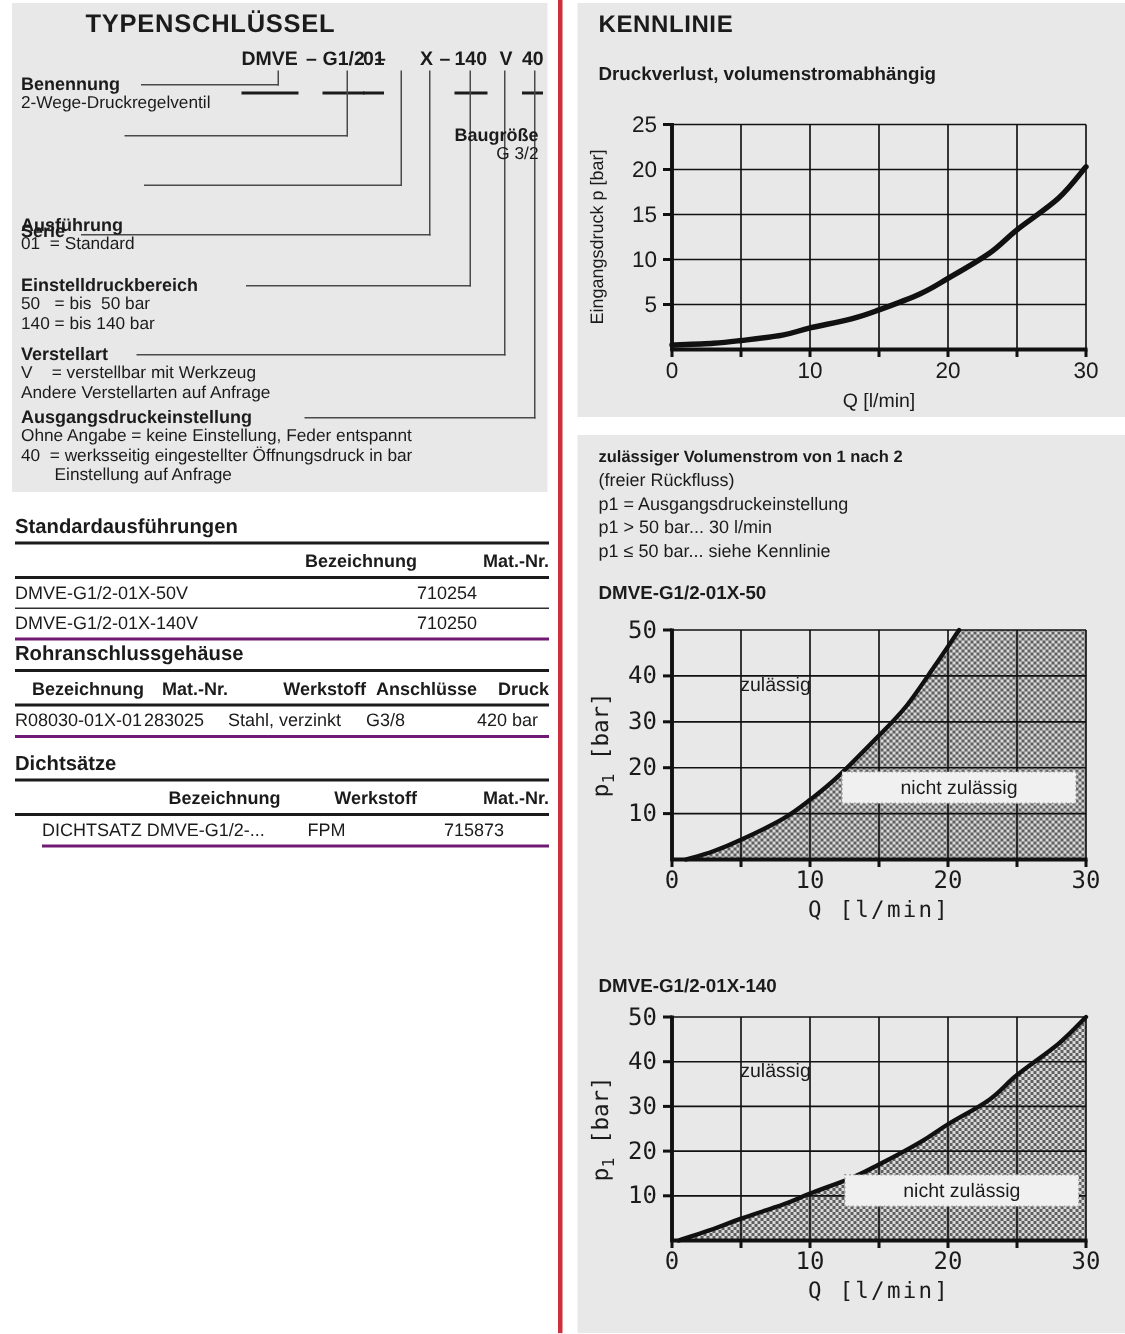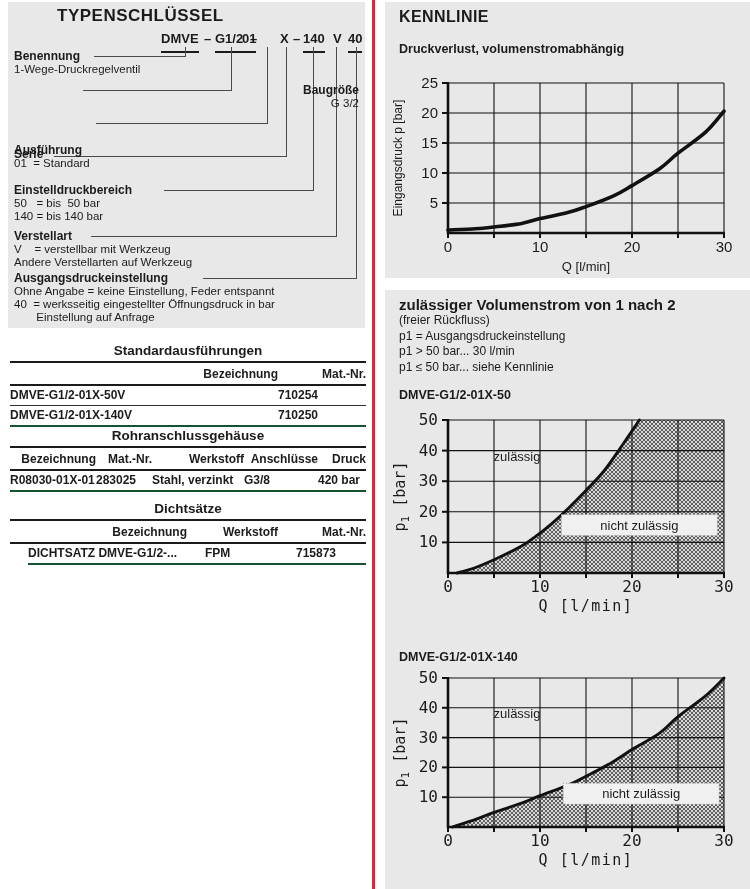--- a/index.html
+++ b/index.html
@@ -2,38 +2,38 @@
 <html><head>
 <meta charset="utf-8">
 <style>
   html,body{margin:0;padding:0;background:#fff;}
   .page{position:relative;width:750px;height:889px;background:#ffffff;overflow:hidden;
         font-family:"Liberation Sans",sans-serif;color:#1b1b1b;}
   .panel{position:absolute;background:#e8e8e8;}
   
   .ts-title{position:absolute;left:14px;top:6px;font-size:17px;font-weight:bold;letter-spacing:.5px;margin-left:43px;}
   .code-part{position:absolute;top:31px;font-size:13px;font-weight:bold;white-space:nowrap;}
-  .code-part.u{border-bottom:2px solid #1b1b1b;padding-bottom:5px;}
+  .code-part.u{border-bottom:2px solid #1b1b1b;padding-bottom:15px;}
   .leader{position:absolute;border-right:1.5px solid #4a4a4a;border-bottom:1.5px solid #4a4a4a;}
   .entry{position:absolute;left:14px;width:345px;}
   .entry .lbl{font-size:12px;font-weight:bold;line-height:13px;}
   .entry .ln{font-size:11.5px;line-height:13px;}
   
   .tbl{position:absolute;left:10px;width:356px;}
-  .tbl .t{font-size:13.5px;font-weight:bold;border-bottom:2px solid #1b1b1b;padding-bottom:3px;margin-bottom:2px;text-align:center;}
-  .tbl .row{display:grid;font-size:12px;border-bottom:1.5px solid #2e2e2e;padding:2px 0 3px;font-weight:bold;}
+  .tbl .t{font-size:13.5px;font-weight:bold;border-bottom:2px solid #1b1b1b;padding-bottom:3px;margin-bottom:2px;}
+  .tbl .row{display:grid;font-size:12px;border-bottom:1.5px solid #2e2e2e;padding:2px 0 3px;}
   .tbl .row.head{font-weight:bold;border-bottom:2px solid #1b1b1b;text-align:right;}
-  .tbl .row.last{border-bottom:2px solid #14532d;}
+  .tbl .row.last{border-bottom:2px solid #701a75;}
   
   .divider{position:absolute;left:372px;top:0;width:3px;height:889px;}
   
   .k-title{position:absolute;left:399px;top:8px;font-size:16px;font-weight:bold;letter-spacing:.4px;}
   .k-sub{position:absolute;left:399px;top:42px;font-size:12.5px;font-weight:bold;}
   .notes{position:absolute;left:399px;top:297px;width:330px;}
-  .notes .nh{font-size:15px;font-weight:bold;line-height:16px;}
+  .notes .nh{font-size:11px;font-weight:bold;line-height:16px;}
   .notes .nl{font-size:12px;line-height:15.5px;}
   .c-head{position:absolute;left:399px;font-size:12.5px;font-weight:bold;}
   svg{position:absolute;overflow:visible;}
 </style>
 </head>
 <body>
 
 <div class="page">
 
   <div class="panel" id="ts-panel" style="left: 8px; top: 2px; width: 357px; height: 326px; background: rgb(232, 232, 232);"></div>
@@ -60,42 +60,42 @@
       <div class="leader" style="left: 83px; top: 47px; width: 148px; height: 43px;"></div>
       <div class="leader" style="left: 96px; top: 47px; width: 171px; height: 76px;"></div>
       <div class="leader" style="left: 54px; top: 47px; width: 232px; height: 109px;"></div>
       <div class="leader" style="left: 164px; top: 47px; width: 149px; height: 143px;"></div>
       <div class="leader" style="left: 91px; top: 47px; width: 245px; height: 189px;"></div>
       <div class="leader" style="left: 203px; top: 47px; width: 153px; height: 231px;"></div>
     </div>
   <div id="typen-entries">
       <div class="entry" style="top: 50px;">
         <div class="lbl">Benennung</div>
-        <div class="ln">1-Wege-Druckregelventil</div>
+        <div class="ln">2-Wege-Druckregelventil</div>
       </div>
       <div class="entry" style="top: 84px; text-align: right;">
         <div class="lbl">Baugröße</div>
         <div class="ln">G 3/2</div>
       </div>
       <div class="entry" style="top: 117px; margin-top: 27px;">
         <div class="lbl">Ausführung</div>
         <div class="ln">01&nbsp;&nbsp;= Standard</div>
       </div>
       <div class="entry" style="top: 148px;">
         <div class="lbl">Serie</div>
       </div>
       <div class="entry" style="top: 184px;">
         <div class="lbl">Einstelldruckbereich</div>
         <div class="ln">50&nbsp;&nbsp;&nbsp;= bis&nbsp;&nbsp;50 bar</div>
         <div class="ln">140 = bis 140 bar</div>
       </div>
       <div class="entry" style="top: 230px;">
         <div class="lbl">Verstellart</div>
         <div class="ln">V&nbsp;&nbsp;&nbsp;&nbsp;= verstellbar mit Werkzeug</div>
-        <div class="ln">Andere Verstellarten auf Werkzeug</div>
+        <div class="ln">Andere Verstellarten auf Anfrage</div>
       </div>
       <div class="entry" style="top: 272px;">
         <div class="lbl">Ausgangsdruckeinstellung</div>
         <div class="ln">Ohne Angabe = keine Einstellung, Feder entspannt</div>
         <div class="ln">40&nbsp;&nbsp;= werksseitig eingestellter Öffnungsdruck in bar</div>
         <div class="ln">&nbsp;&nbsp;&nbsp;&nbsp;&nbsp;&nbsp;&nbsp;Einstellung auf Anfrage</div>
       </div>
     </div>
   <div id="tables-container">
       <div class="tbl" style="top: 343px;">

